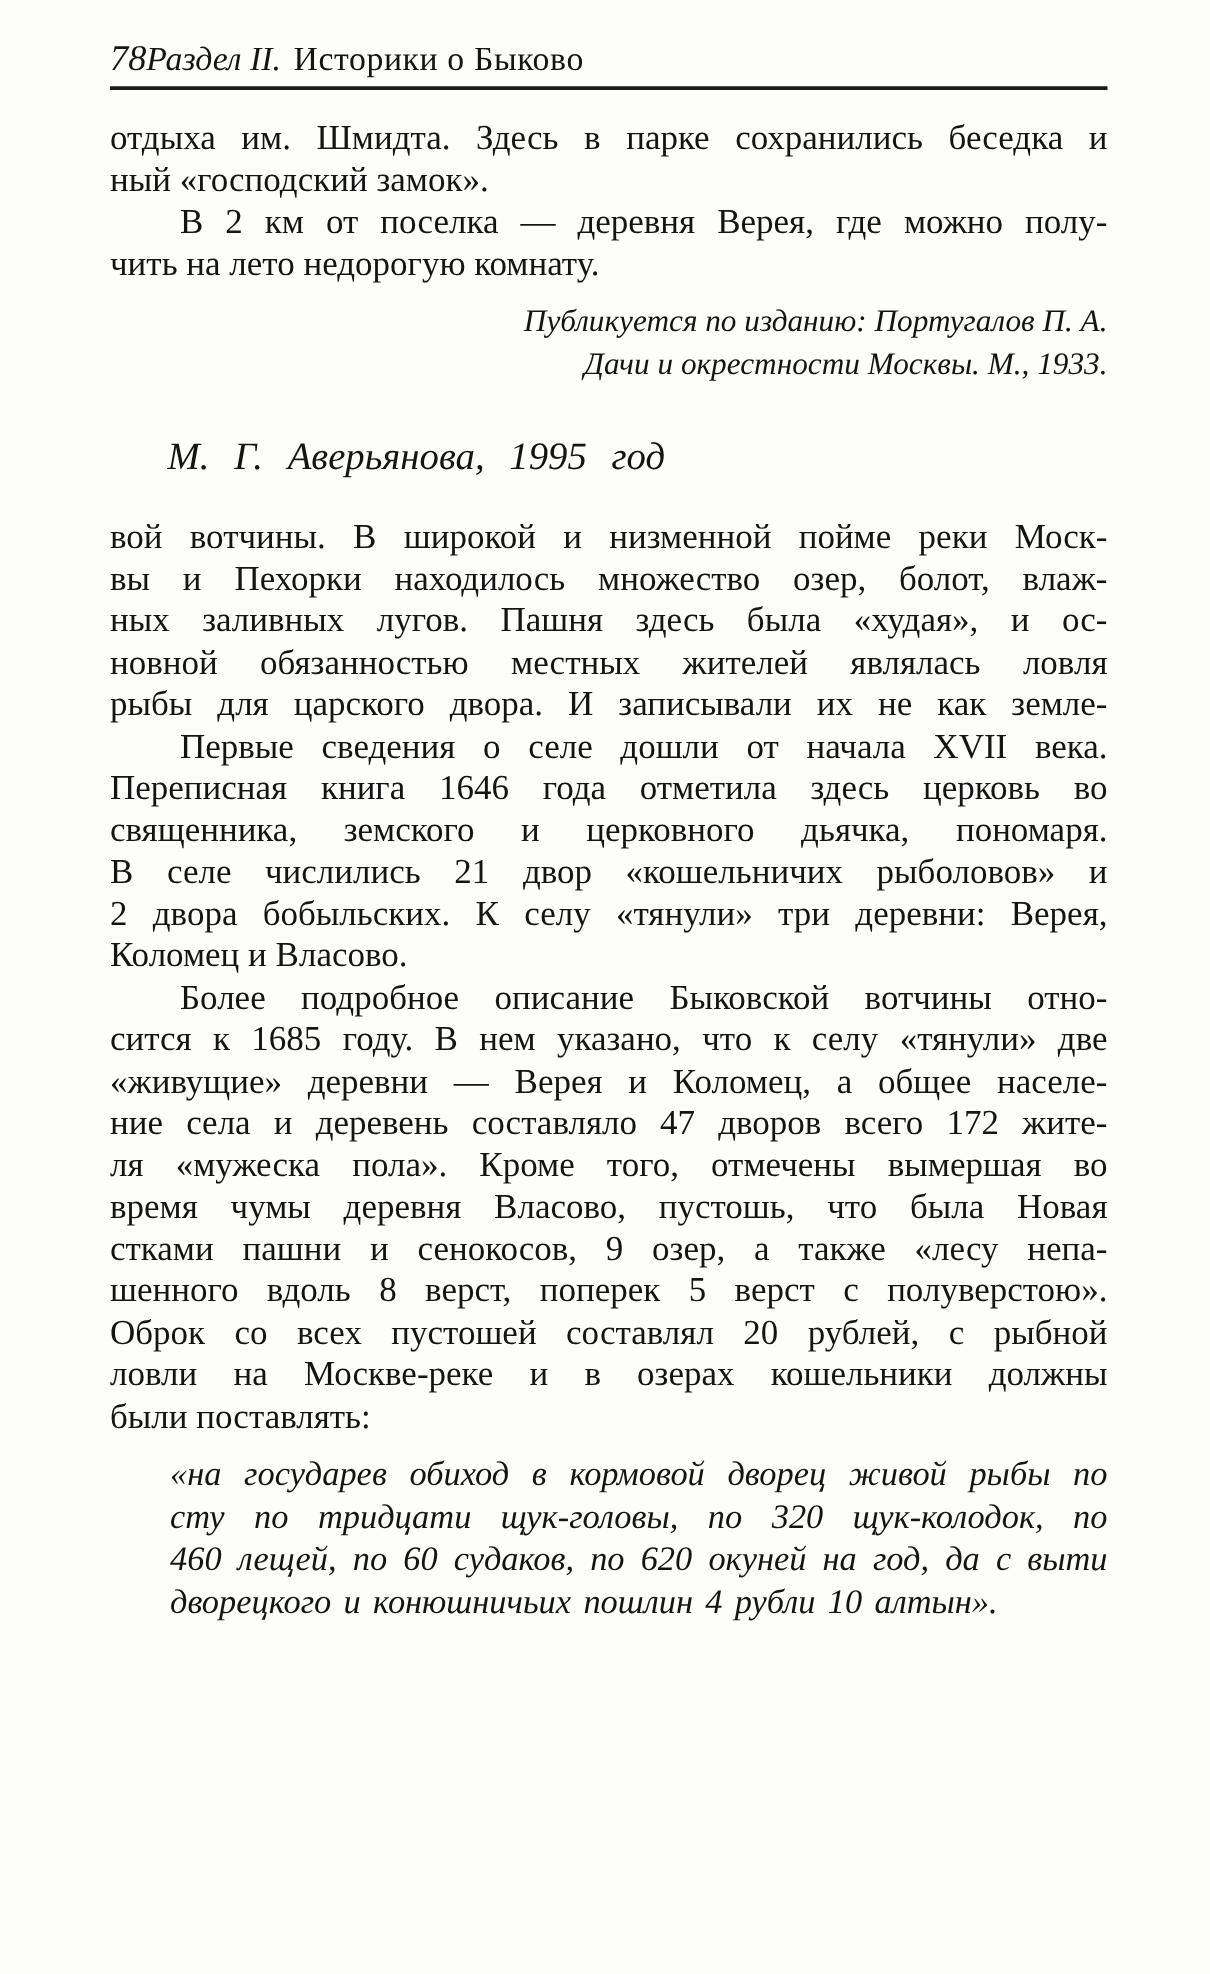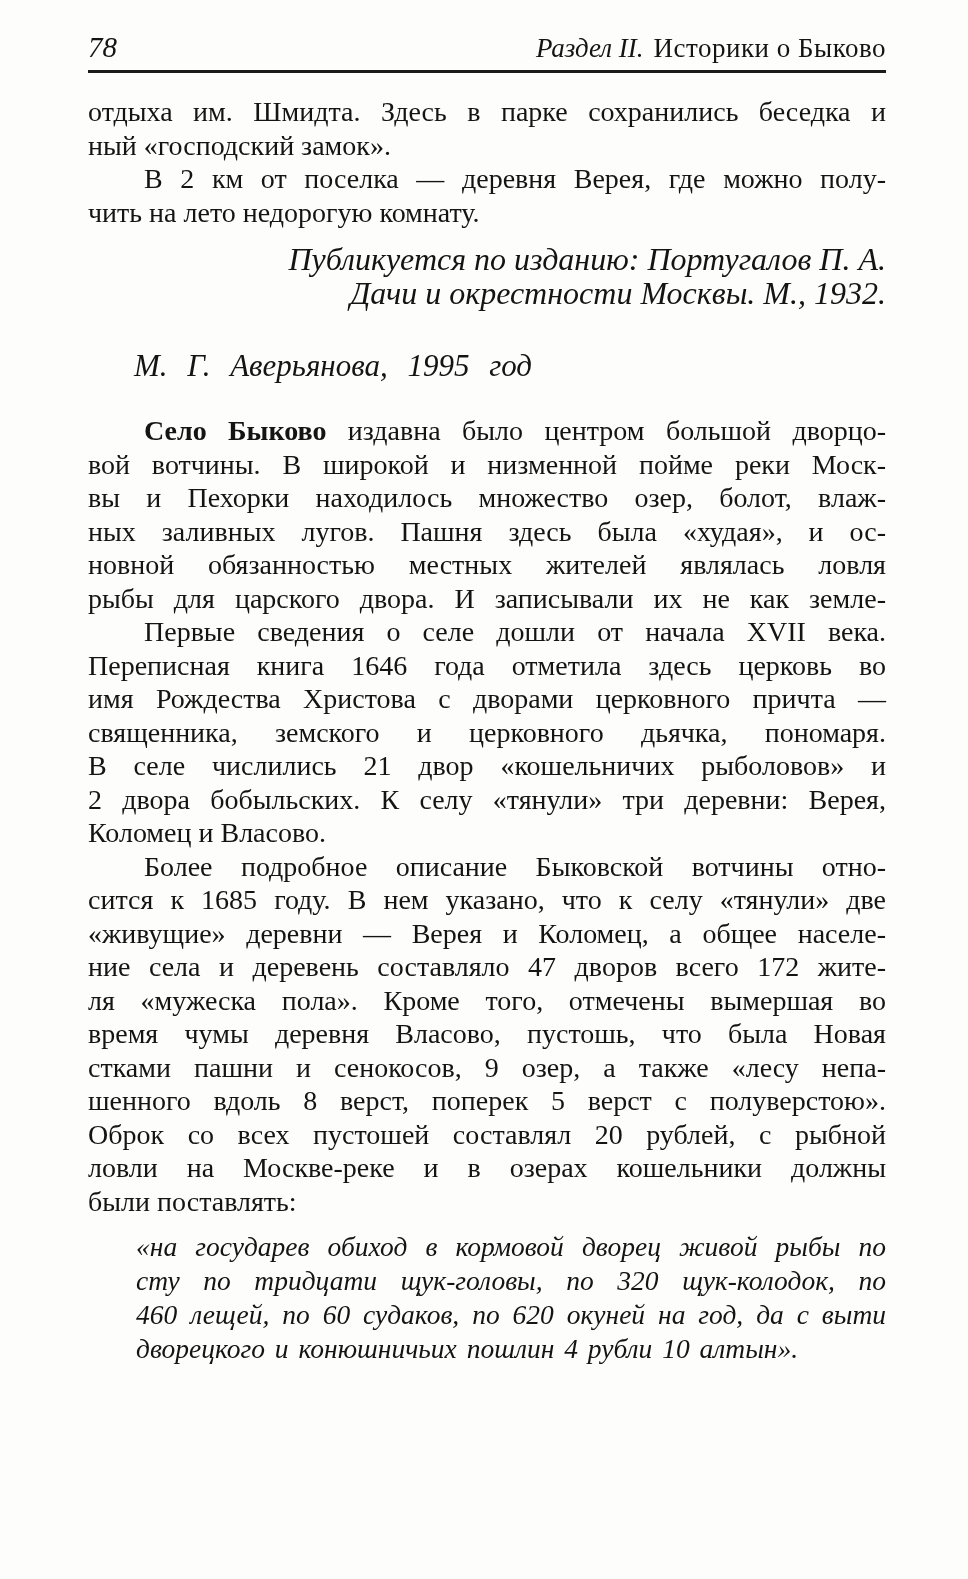--- a/index.html
+++ b/index.html
@@ -16,21 +16,20 @@
   }
   .page {
     box-sizing: border-box;
     width: 968px;
     height: 1579px;
     padding: 30px 82px 0 88px;
   }
   
   .header {
     display: flex;
-    justify-content: space-between;
     align-items: baseline;
     font-size: 27px;
     line-height: 34px;
     padding-bottom: 5px;
     border-bottom: 3px solid #1b1b1b;
     margin-bottom: 22px;
   }
   .pagenum {
     font-style: italic;
     font-size: 29px;
@@ -57,21 +56,21 @@
   .indent {
     text-indent: 56px;
   }
   .paragraph b {
     font-weight: bold;
   }
   
   .attribution {
     margin-top: 13px;
     font-style: italic;
-    font-size: 32px;
+    font-size: 25px;
     text-align: right;
   }
   .attribution .line {
     line-height: 34px;
   }
   
   .heading {
     font-style: italic;
     font-weight: normal;
     font-size: 31px;
@@ -107,38 +106,36 @@
         <div class="line">ный «господский замок».</div>
       </div>
       <div class="paragraph">
         <div class="line jline indent">В 2 км от поселка — деревня Верея, где можно полу-</div>
         <div class="line">чить на лето недорогую комнату.</div>
       </div>
     </div>
 
   <div class="attribution">
       <div class="line">Публикуется по изданию: Португалов П. А.</div>
-      <div class="line">Дачи и окрестности Москвы. М., 1932.</div>
+      <div class="line">Дачи и окрестности Москвы. М., 1933.</div>
     </div>
 
   <h2 class="heading">М. Г. Аверьянова, 1995 год</h2>
 
   <div class="bodytext">
       <div class="paragraph">
-        <div class="line jline indent"><b>Село Быково</b> издавна было центром большой дворцо-</div>
         <div class="line jline">вой вотчины. В широкой и низменной пойме реки Моск-</div>
         <div class="line jline">вы и Пехорки находилось множество озер, болот, влаж-</div>
         <div class="line jline">ных заливных лугов. Пашня здесь была «худая», и ос-</div>
         <div class="line jline">новной обязанностью местных жителей являлась ловля</div>
         <div class="line jline">рыбы для царского двора. И записывали их не как земле-</div>
       </div>
       <div class="paragraph">
         <div class="line jline indent">Первые сведения о селе дошли от начала XVII века.</div>
         <div class="line jline">Переписная книга 1646 года отметила здесь церковь во</div>
-        <div class="line jline">имя Рождества Христова с дворами церковного причта —</div>
         <div class="line jline">священника, земского и церковного дьячка, пономаря.</div>
         <div class="line jline">В селе числились 21 двор «кошельничих рыболовов» и</div>
         <div class="line jline">2 двора бобыльских. К селу «тянули» три деревни: Верея,</div>
         <div class="line">Коломец и Власово.</div>
       </div>
       <div class="paragraph">
         <div class="line jline indent">Более подробное описание Быковской вотчины отно-</div>
         <div class="line jline">сится к 1685 году. В нем указано, что к селу «тянули» две</div>
         <div class="line jline">«живущие» деревни — Верея и Коломец, а общее населе-</div>
         <div class="line jline">ние села и деревень составляло 47 дворов всего 172 жите-</div>

